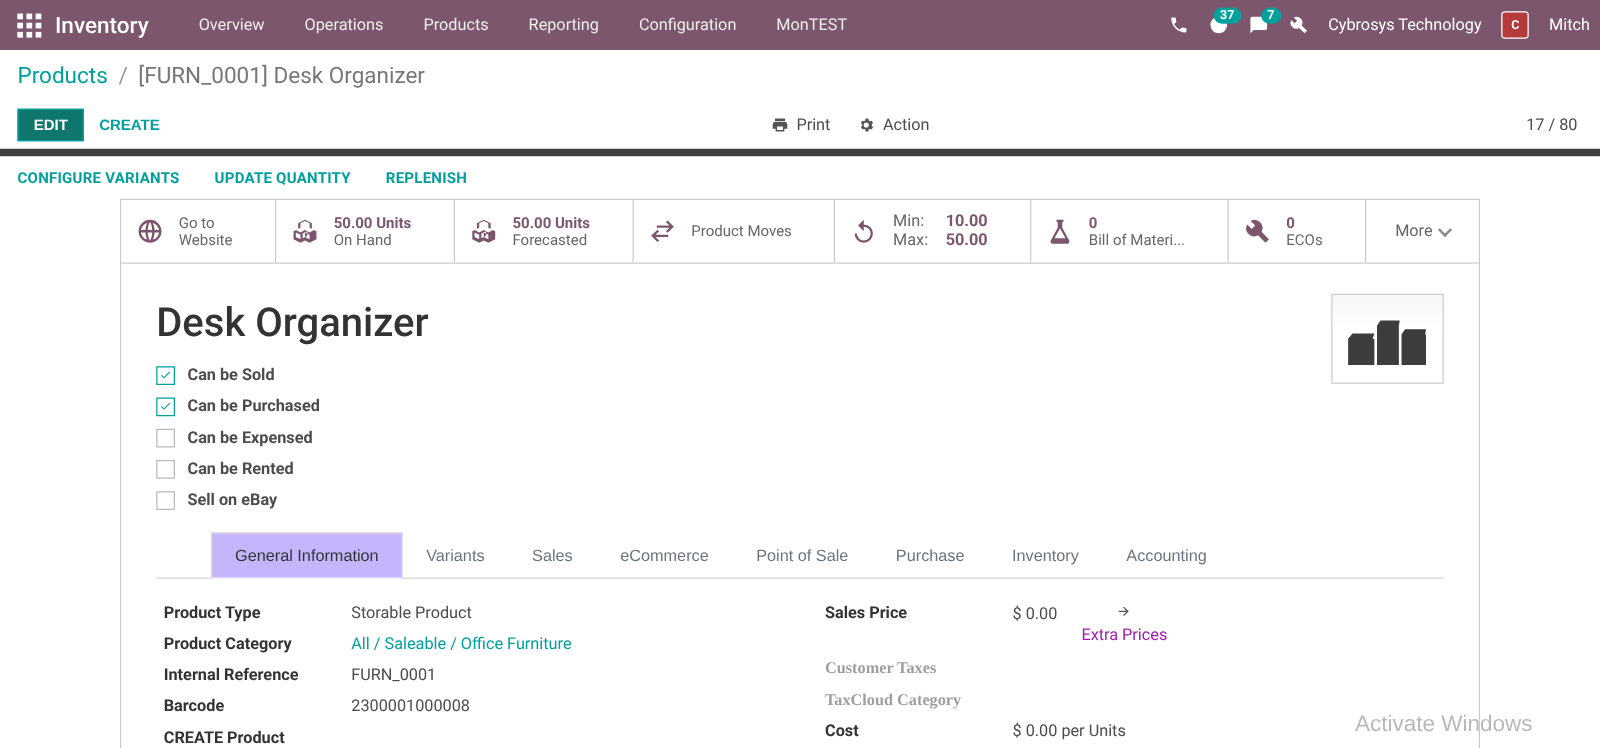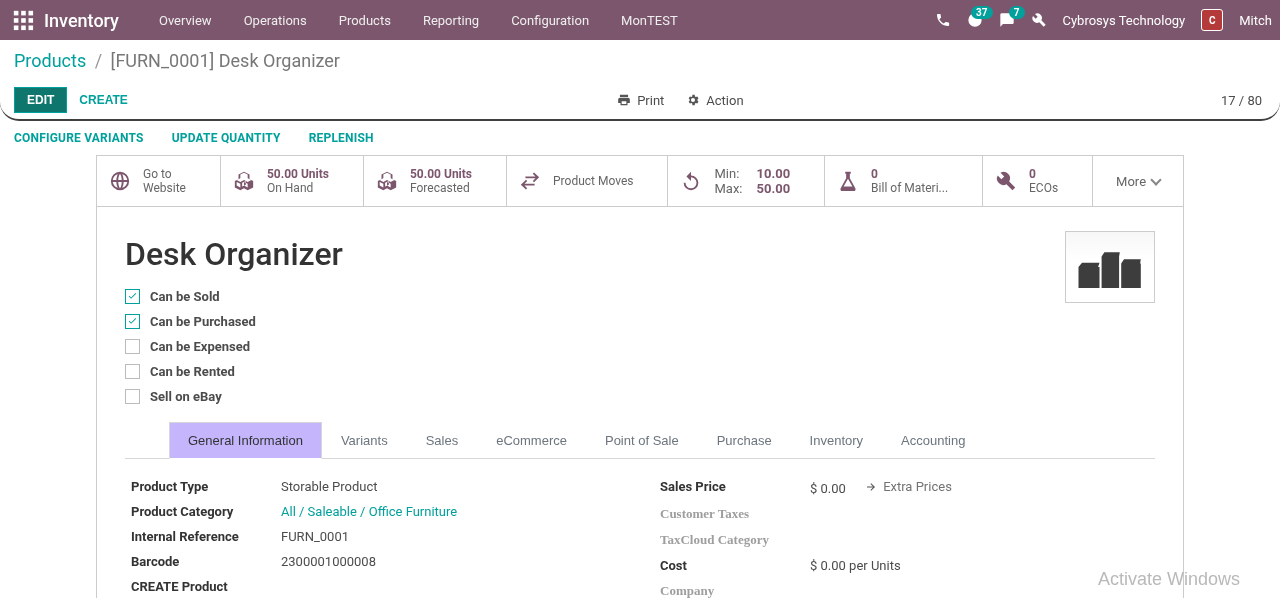--- a/index.html
+++ b/index.html
@@ -12,21 +12,21 @@
 .topnav .menu { display: flex; gap: 32px; flex: 1; }
 .topnav .menu a { color: #eee; text-decoration: none; font-size: 13px; }
 .topnav .right { display: flex; align-items: center; gap: 16px; }
 .topnav .right .company { font-size: 13px; }
 .topnav .right svg { width: 16px; height: 16px; fill: #fff; }
 .badge-wrap { position: relative; display: inline-flex; align-items: center; }
 .badge { position: absolute; top: -6px; right: -10px; background: #00a09d; color: #fff; border-radius: 8px; font-size: 10px; padding: 1px 5px; font-weight: bold; }
 .avatar { width: 22px; height: 22px; border-radius: 3px; background: #b53b3b; display: inline-flex; align-items: center; justify-content: center; color: #fff; font-weight: bold; font-size: 10px; border: 1px solid #fff; }
 
 
-.controlbar { padding: 10px 14px 0; border-bottom: 2px solid #404040; border-radius: 19px; }
+.controlbar { padding: 10px 14px 0; border-bottom: 6px solid #404040; }
 .breadcrumb { font-size: 18px; margin-bottom: 10px; }
 .breadcrumb .root { color: #00a09d; }
 .breadcrumb .sep { color: #999; margin: 0 4px; }
 .breadcrumb .leaf { color: #777; }
 .toolbar-row { display: flex; align-items: center; height: 38px; }
 .btn-primary { background: #0f766e; color: #fff; border: 1px solid #00a09d; padding: 5px 12px; font-weight: bold; font-size: 12px; }
 .btn-link { color: #00a09d; background: none; border: none; padding: 5px 12px; font-weight: bold; font-size: 12px; }
 .toolbar-center { flex: 1; display: flex; justify-content: center; gap: 22px; color: #4c4c4c; }
 .toolbar-center .act { display: inline-flex; align-items: center; gap: 6px; cursor: pointer; }
 .toolbar-center svg { width: 14px; height: 14px; fill: #555; }
@@ -70,23 +70,23 @@
 .tab.active { border-color: #d7d7d7; border-bottom: 1px solid #fff; margin-bottom: -1px; color: #333; background: #c4b5fd; margin-left: 44px; }
 
 
 .tab-content { display: flex; padding: 20px 6px 0; gap: 40px; }
 .col { flex: 1; }
 .field-row { display: flex; margin-bottom: 10px; font-size: 13px; }
 .field-label { width: 150px; color: #333; font-weight: bold; }
 .field-label.muted { color: #9e9e9e; font-family: Liberation Serif, serif; }
 .field-value { color: #4c4c4c; }
 .field-value .link { color: #00a09d; }
-.extra { display: inline-flex; align-items: center; gap: 6px; color: #737373; margin-left: 16px; }
+.extra { display: inline-flex; align-items: center; gap: 6px; color: #a21caf; margin-left: 16px; flex-direction: column; }
 .extra svg { width: 12px; height: 12px; fill: #555; }
-.watermark { position: fixed; right: 40px; bottom: 8px; color: #b9b9b9; font-size: 18px; font-family: "Segoe UI Light", "Segoe UI", sans-serif; }
+.watermark { position: fixed; right: 54px; bottom: 8px; color: #b9b9b9; font-size: 18px; font-family: "Segoe UI Light", "Segoe UI", sans-serif; }
 </style>
 </head>
 <body>
 
 <div class="topnav">
   <svg class="apps-icon" viewBox="0 0 24 24">
       <rect x="2" y="2" width="5" height="5"></rect>
       <rect x="10" y="2" width="5" height="5"></rect>
       <rect x="18" y="2" width="5" height="5"></rect>
       <rect x="2" y="10" width="5" height="5"></rect>

